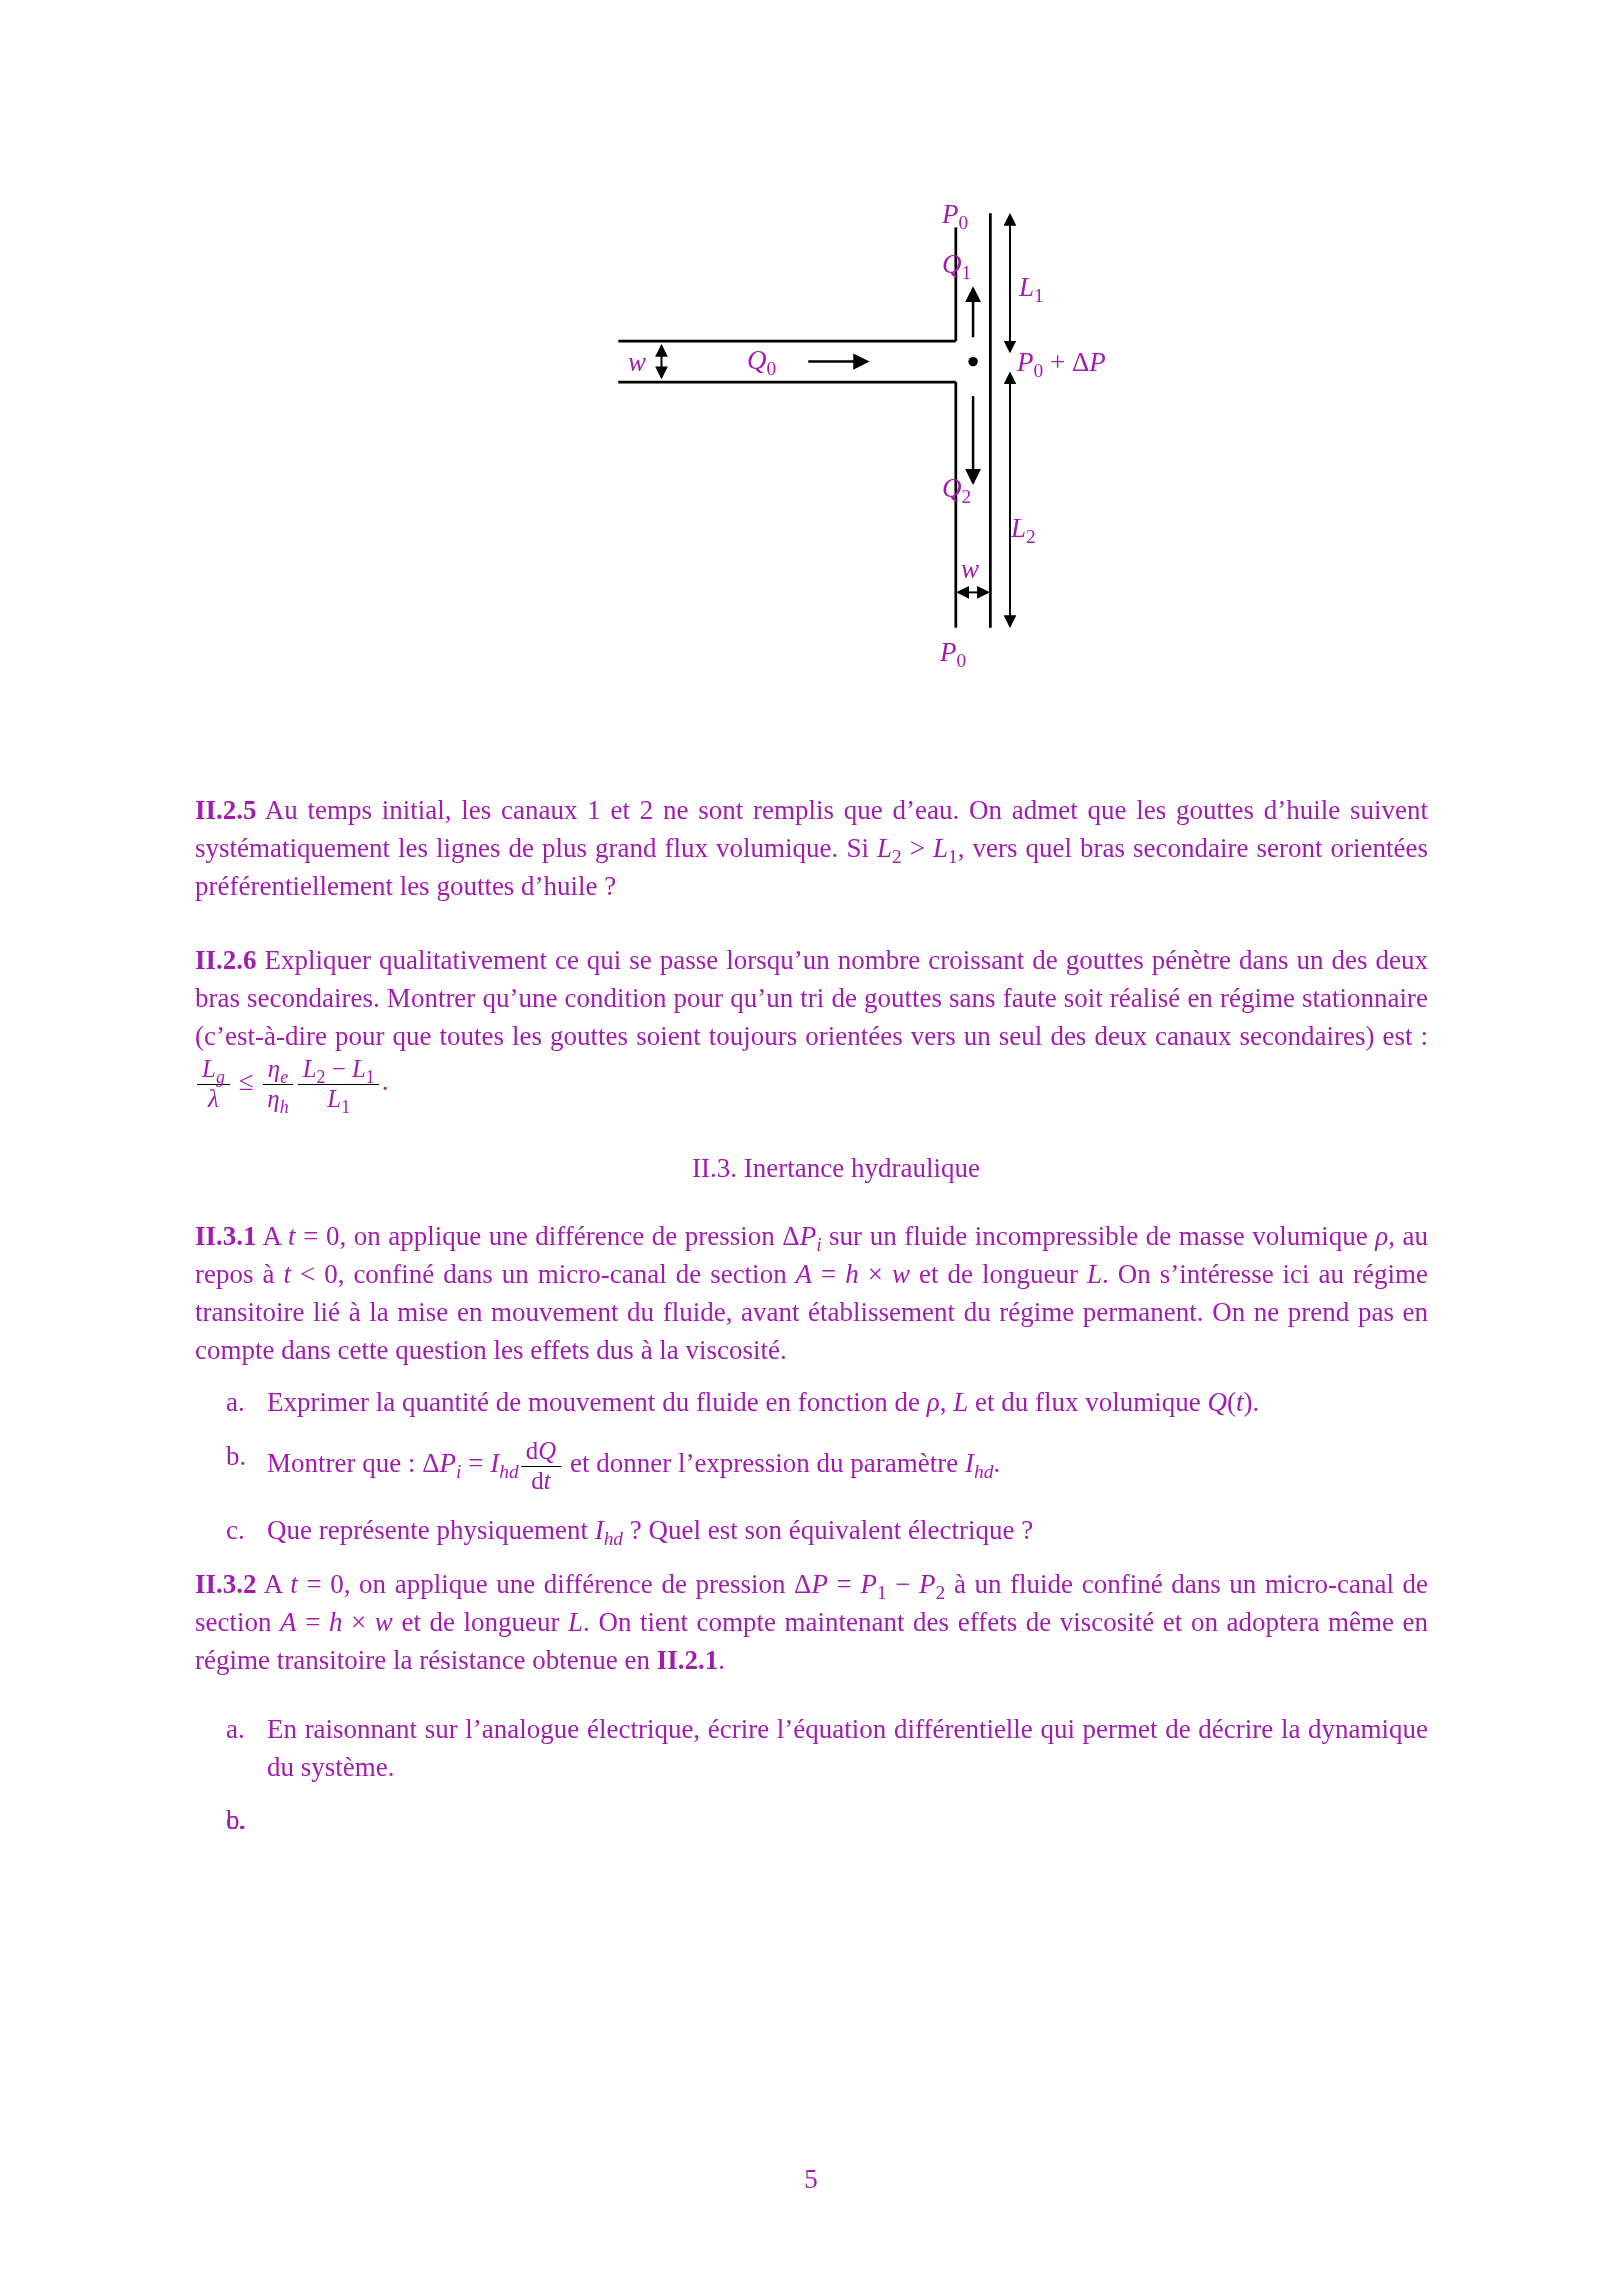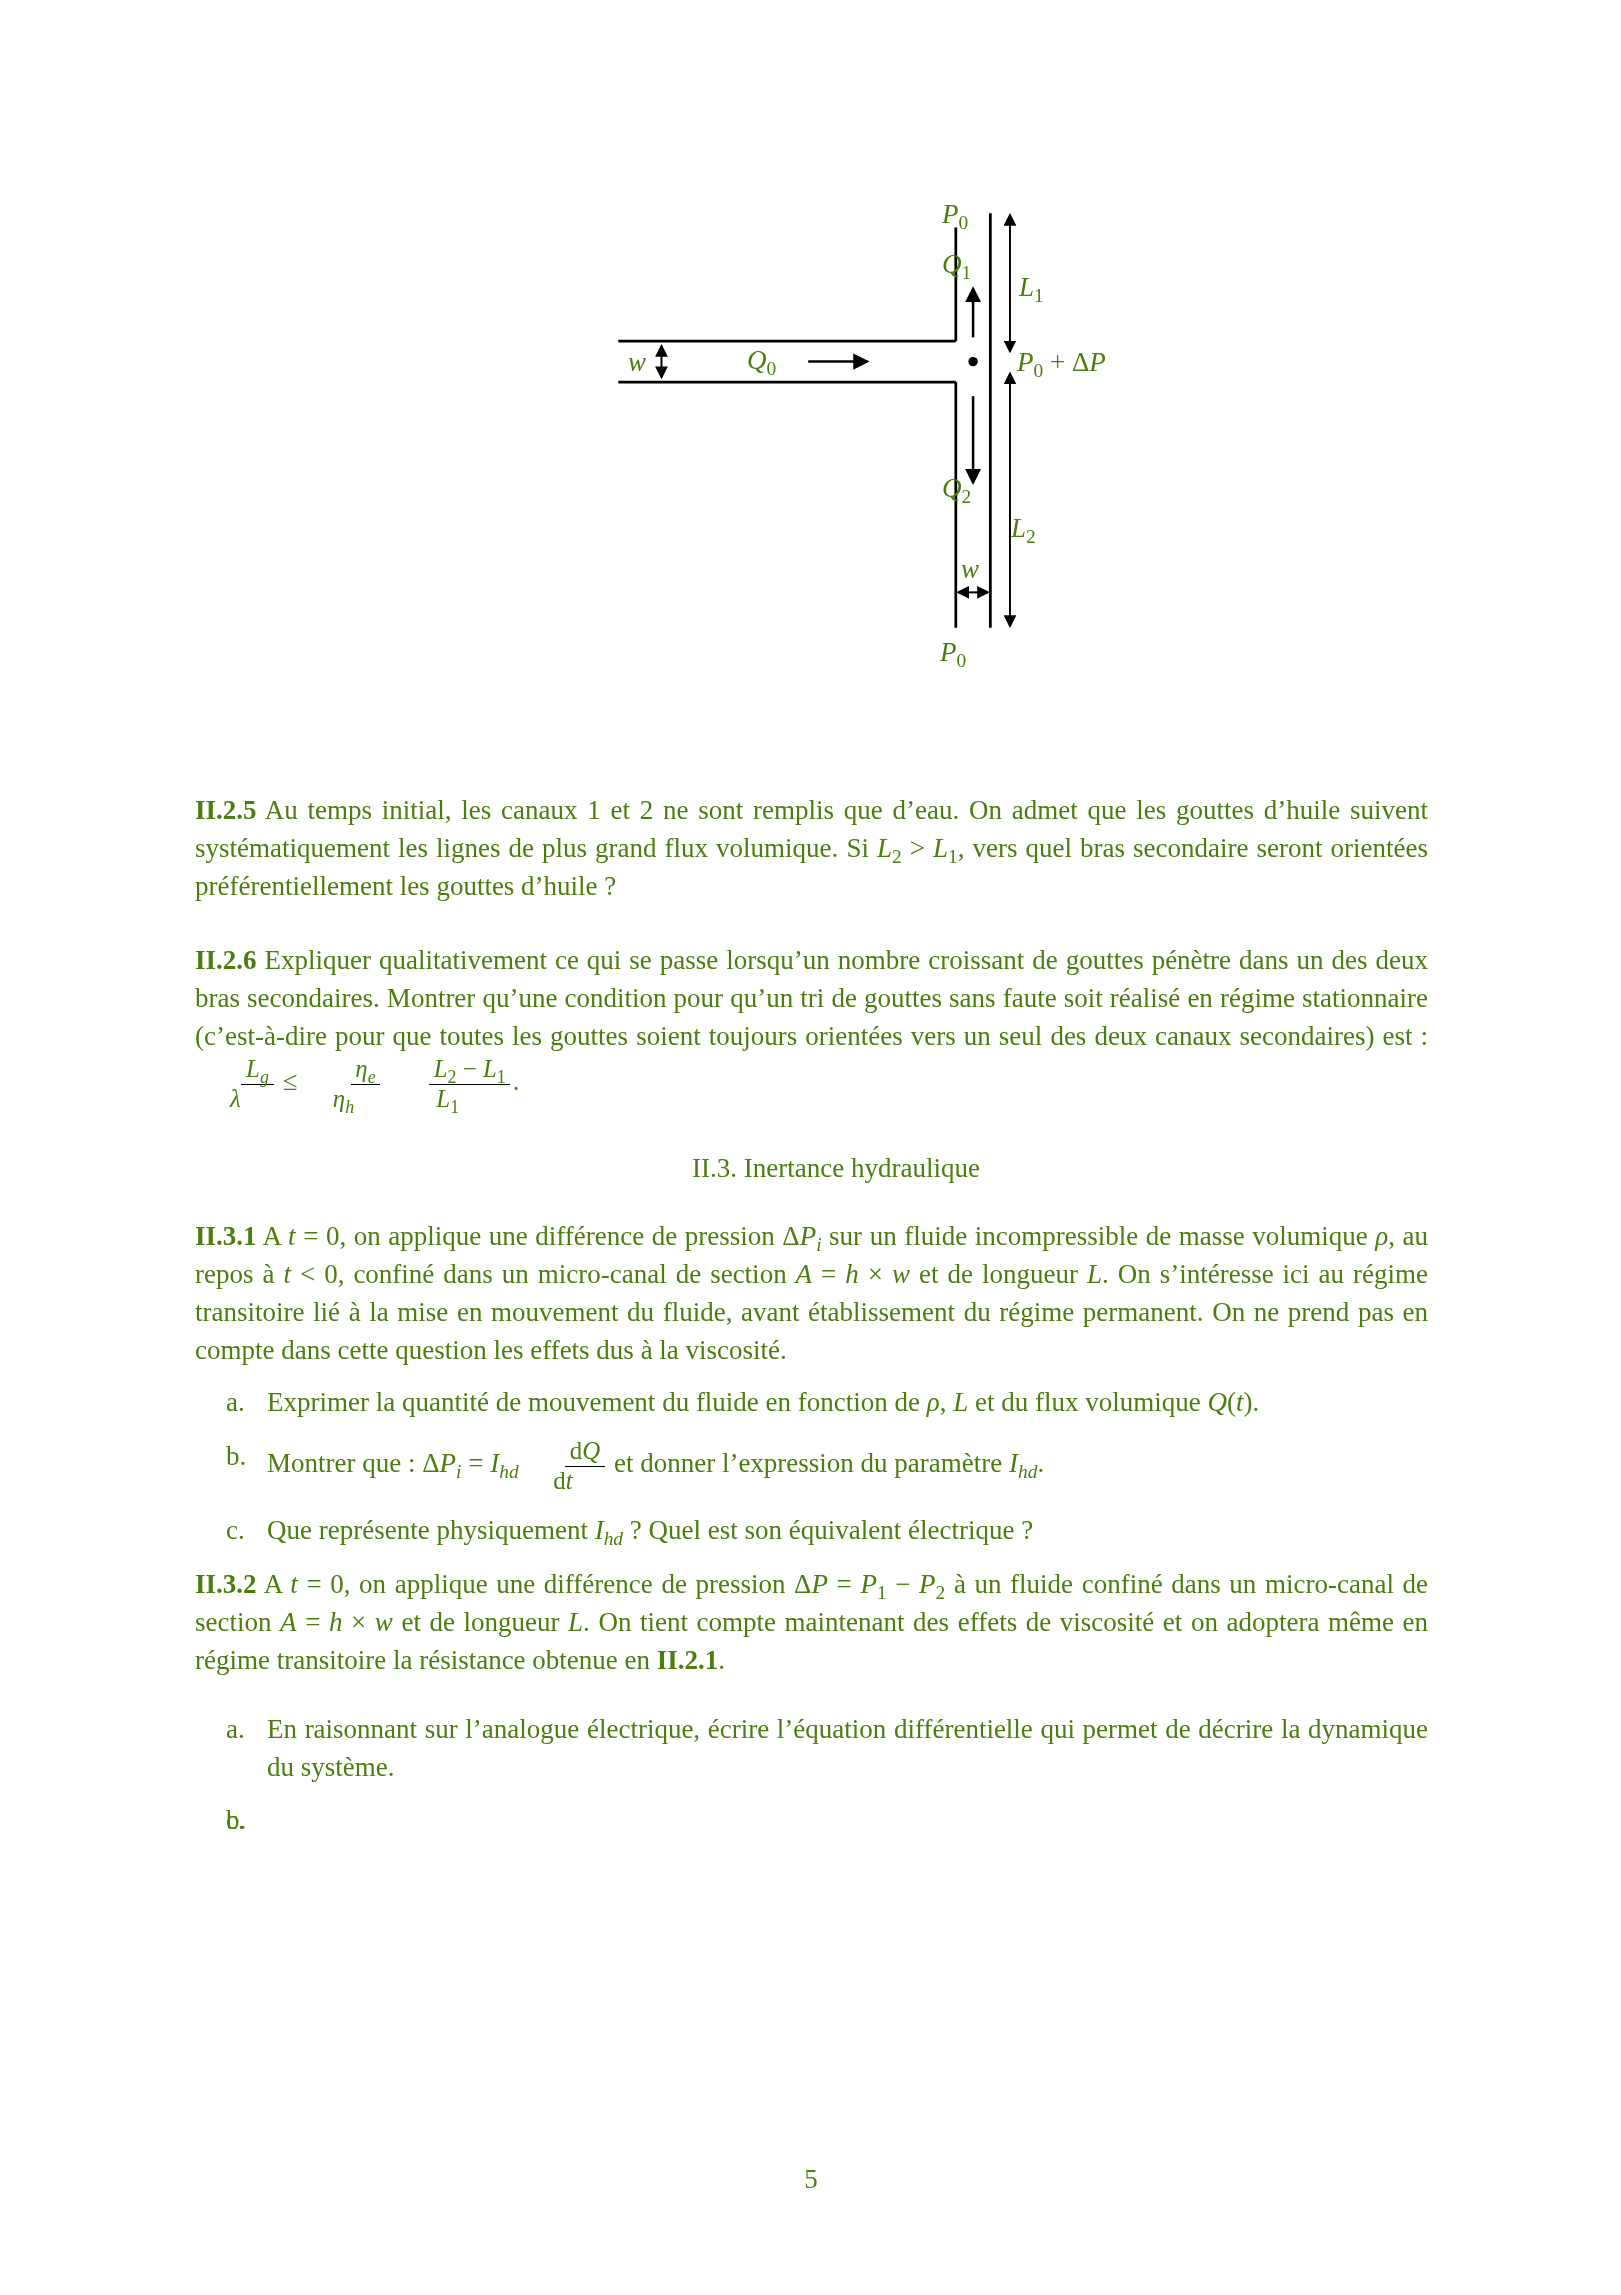--- a/index.html
+++ b/index.html
@@ -1,21 +1,21 @@
 <!DOCTYPE html>
 <html style="font-size:12.6px"><head>
 <meta charset="utf-8">
 <style>
   html, body { margin: 0; padding: 0; background: #ffffff; }
   .page {
     position: relative;
     width: 1622px;
     height: 2295px;
     background: #ffffff;
-    color: #4d7c0f;
+    color: #a21caf;
     font-family: "Liberation Serif", "DejaVu Serif", serif;
     font-size: 27px;
     line-height: 38px;
     overflow: hidden;
   }
   
   .figure-area { position: absolute; left: 0; top: 0; width: 1622px; height: 663px; }
   .fig-svg { position: absolute; left: 612px; top: 196px; }
   .fig-label { position: absolute; font-size: 27px; white-space: nowrap; }
   .fig-label i { font-style: italic; }
@@ -36,21 +36,21 @@
     padding-left: 49px; margin: 4px 0 30px 0;
   }
   .item { position: relative; padding-left: 72px; margin: 0 0 15.7px 0; }
   .item-marker { position: absolute; left: 31px; top: 0; }
   .after-items { margin-top: 13px; }
   
   .mfrac {
     display: inline-block; vertical-align: middle; text-align: center;
     line-height: 1.12; font-size: 0.92em; margin: 0 2.4px;
   }
-  .mfrac .num { display: block; border-bottom: 1.6px solid #000; padding: 0 4.7px 0.8px 4.7px; margin-left: 44px; }
+  .mfrac .num { display: block; border-bottom: 1.6px solid #000; padding: 0 4.7px 0.8px 4.7px; }
   .mfrac .den { display: block; padding: 0.8px 4.7px 0 4.7px; }
   
   .pageno { position: absolute; left: 0; top: 2160px; width: 1622px; text-align: center; }
 </style>
 </head>
 <body>
 
 <div class="page">
 
   <div class="figure-area">

